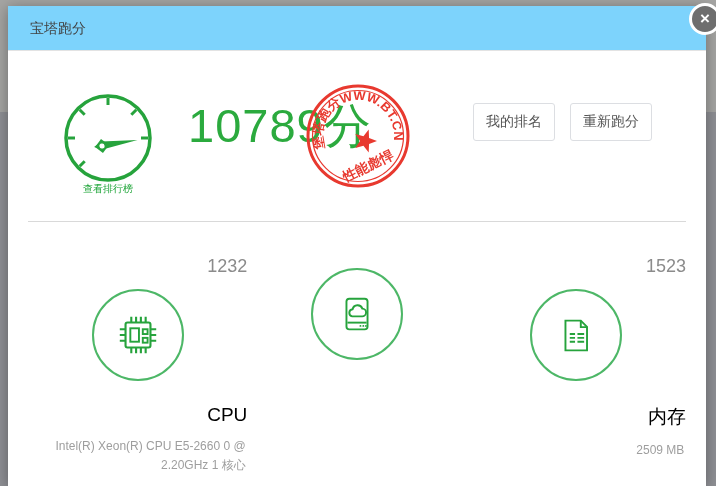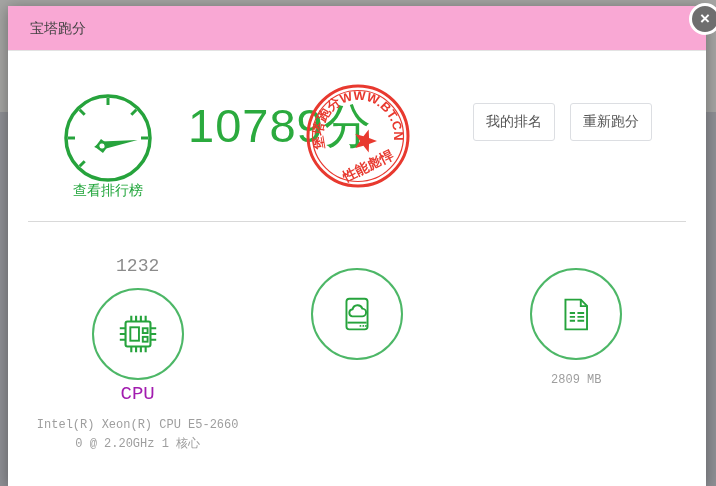--- a/index.html
+++ b/index.html
@@ -1,45 +1,45 @@
 <!DOCTYPE html>
 <html><head>
 <meta charset="utf-8">
 <style>
   html,body{margin:0;padding:0;}
   body{font-family:"Liberation Sans","DejaVu Sans",sans-serif;}
   #stage{position:relative;width:716px;height:486px;overflow:hidden;background:#8f9095;}
   .backdrop-top{position:absolute;top:0;left:0;width:100%;height:112px;background:#a5a5a3;}
   .dialog{position:absolute;left:8px;top:6px;width:698px;height:480px;background:#fff;
           box-shadow:0 2px 14px rgba(0,0,0,.35);}
-  .titlebar{height:44px;line-height:44px;background:#f9a8d4;border-bottom:1px solid #e3e3e3;
+  .titlebar{height:44px;line-height:44px;background:#7dd3fc;border-bottom:1px solid #e3e3e3;
             padding-left:22px;font-size:14px;color:#404040;}
   .close-btn{position:absolute;left:681px;top:-3px;width:26px;height:26px;border-radius:50%;
              background:#6e6e6e;border:3px solid #fff;color:#fff;font-size:17px;font-weight:bold;
              text-align:center;line-height:25px;cursor:pointer;z-index:30;}
   
   .gauge-wrap{position:absolute;left:48px;top:80px;width:104px;height:104px;}
   .rank-link{position:absolute;left:30px;top:176px;width:140px;text-align:center;
-             font-size:14px;color:#20a53a;cursor:pointer;}
+             font-size:10px;color:#20a53a;cursor:pointer;}
   .score{position:absolute;left:180px;top:94px;font-size:47px;line-height:1.1;color:#2baa3e;
          letter-spacing:1px;white-space:nowrap;}
   .stamp{position:absolute;left:296px;top:76px;width:108px;height:108px;z-index:10;}
   .btn{position:absolute;top:97px;width:82px;height:38px;background:#fff;border:1px solid #dcdee2;
        border-radius:3px;font-size:14px;color:#555;cursor:pointer;
        font-family:"Liberation Sans","DejaVu Sans",sans-serif;}
   .btn-myrank{left:465px;}
   .btn-rerun{left:562px;}
   .divider{position:absolute;left:20px;right:20px;top:215px;height:1px;background:#d9d9d9;}
   
   .stats{position:absolute;left:0;top:250px;width:100%;display:flex;padding:0 20px;box-sizing:border-box;}
-  .stat-col{flex:1;text-align:center;font-family:Liberation Mono, monospace;}
+  .stat-col{flex:1;text-align:right;}
   .stat-value{font-size:18px;color:#8b8b8b;}
   .stat-circle{width:88px;height:88px;border:2px solid #4db767;border-radius:50%;
                margin:12px auto 0;display:flex;align-items:center;justify-content:center;}
-  .stat-label{margin-top:3px;font-size:19px;color:#a21caf;}
+  .stat-label{margin-top:23px;font-size:19px;color:#000000;}
   .stat-desc{margin:11px auto 0;font-size:12px;color:#9e9e9e;line-height:1.55;max-width:216px;}
   svg{display:block;}
 </style>
 </head>
 <body>
 
 <div id="stage">
   <div class="backdrop-top"></div>
 
   <div class="dialog">
@@ -121,29 +121,31 @@
                 <line x1="27.5" y1="36.5" x2="27.7" y2="36.5"></line>
                 <line x1="30.5" y1="36.5" x2="30.7" y2="36.5"></line>
                 <line x1="33.2" y1="36.5" x2="33.4" y2="36.5"></line>
               </g>
             </svg>
           </span>
         </div>
       </div>
 
       <div class="stat-col">
+        <div class="stat-value">1523</div>
         <div class="stat-circle">
           <span>
             <svg width="46" height="46" viewBox="0 0 48 48" fill="none" stroke="#26a33c" stroke-width="2">
               <path d="M13,9 h16 l6.5,6.5 V40 H13 z"></path>
               <path d="M29,9 v6.8 h6.5"></path>
               <path d="M17.5,23 h5.5 M25.5,23 h7 M17.5,27 h5.5 M25.5,27 h7 M17.5,31 h5.5 M25.5,31 h7"></path>
             </svg>
           </span>
         </div>
-        <div class="stat-desc">2809 MB</div>
+        <div class="stat-label">内存</div>
+        <div class="stat-desc">2509 MB</div>
       </div>
 
     </div>
 
     <div class="close-btn">×</div>
   </div>
 </div>
 
 </body></html>

